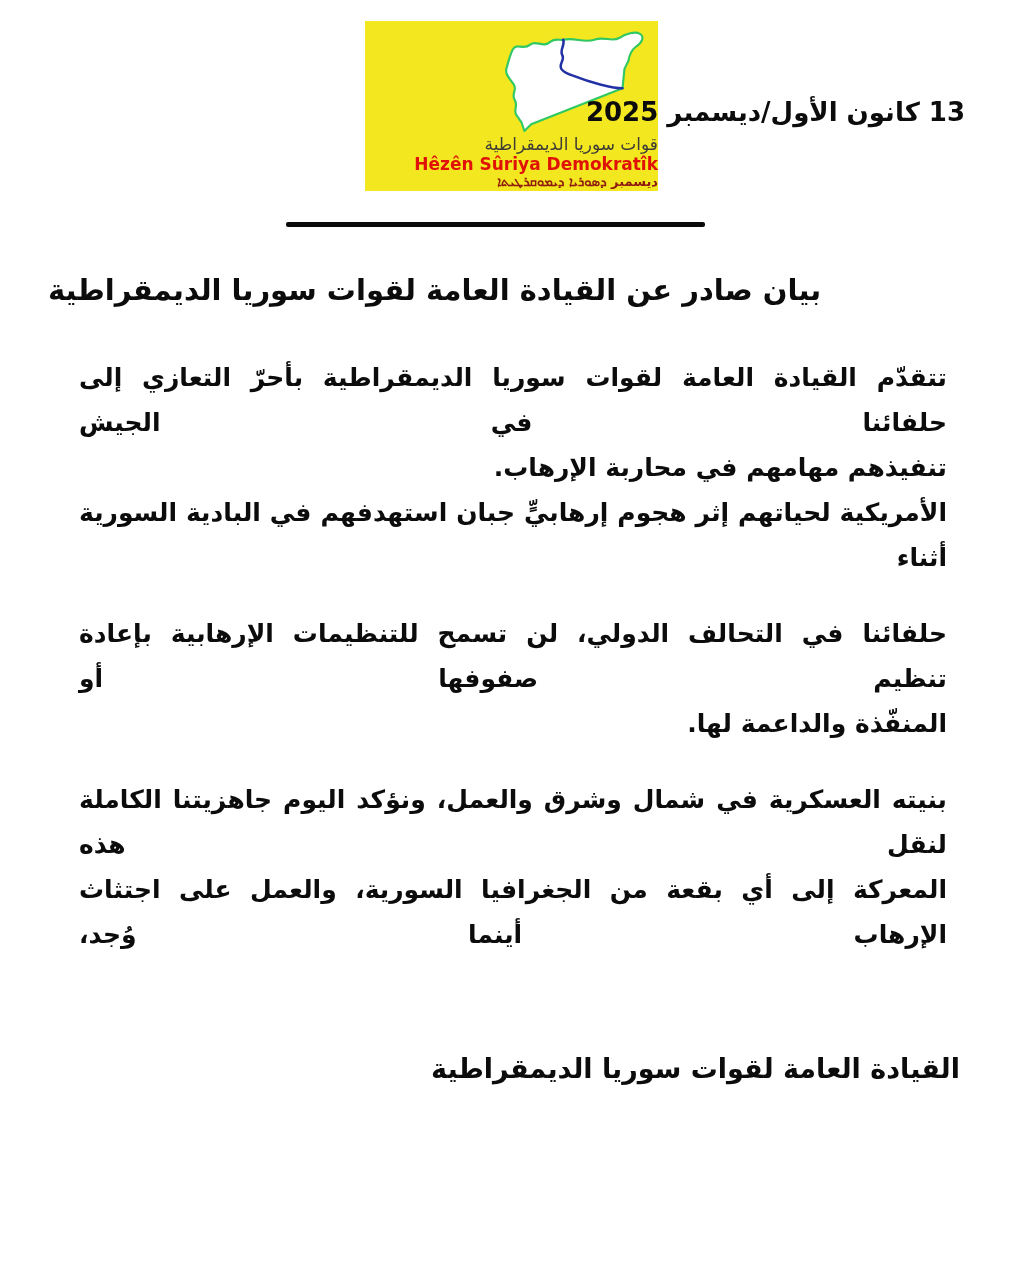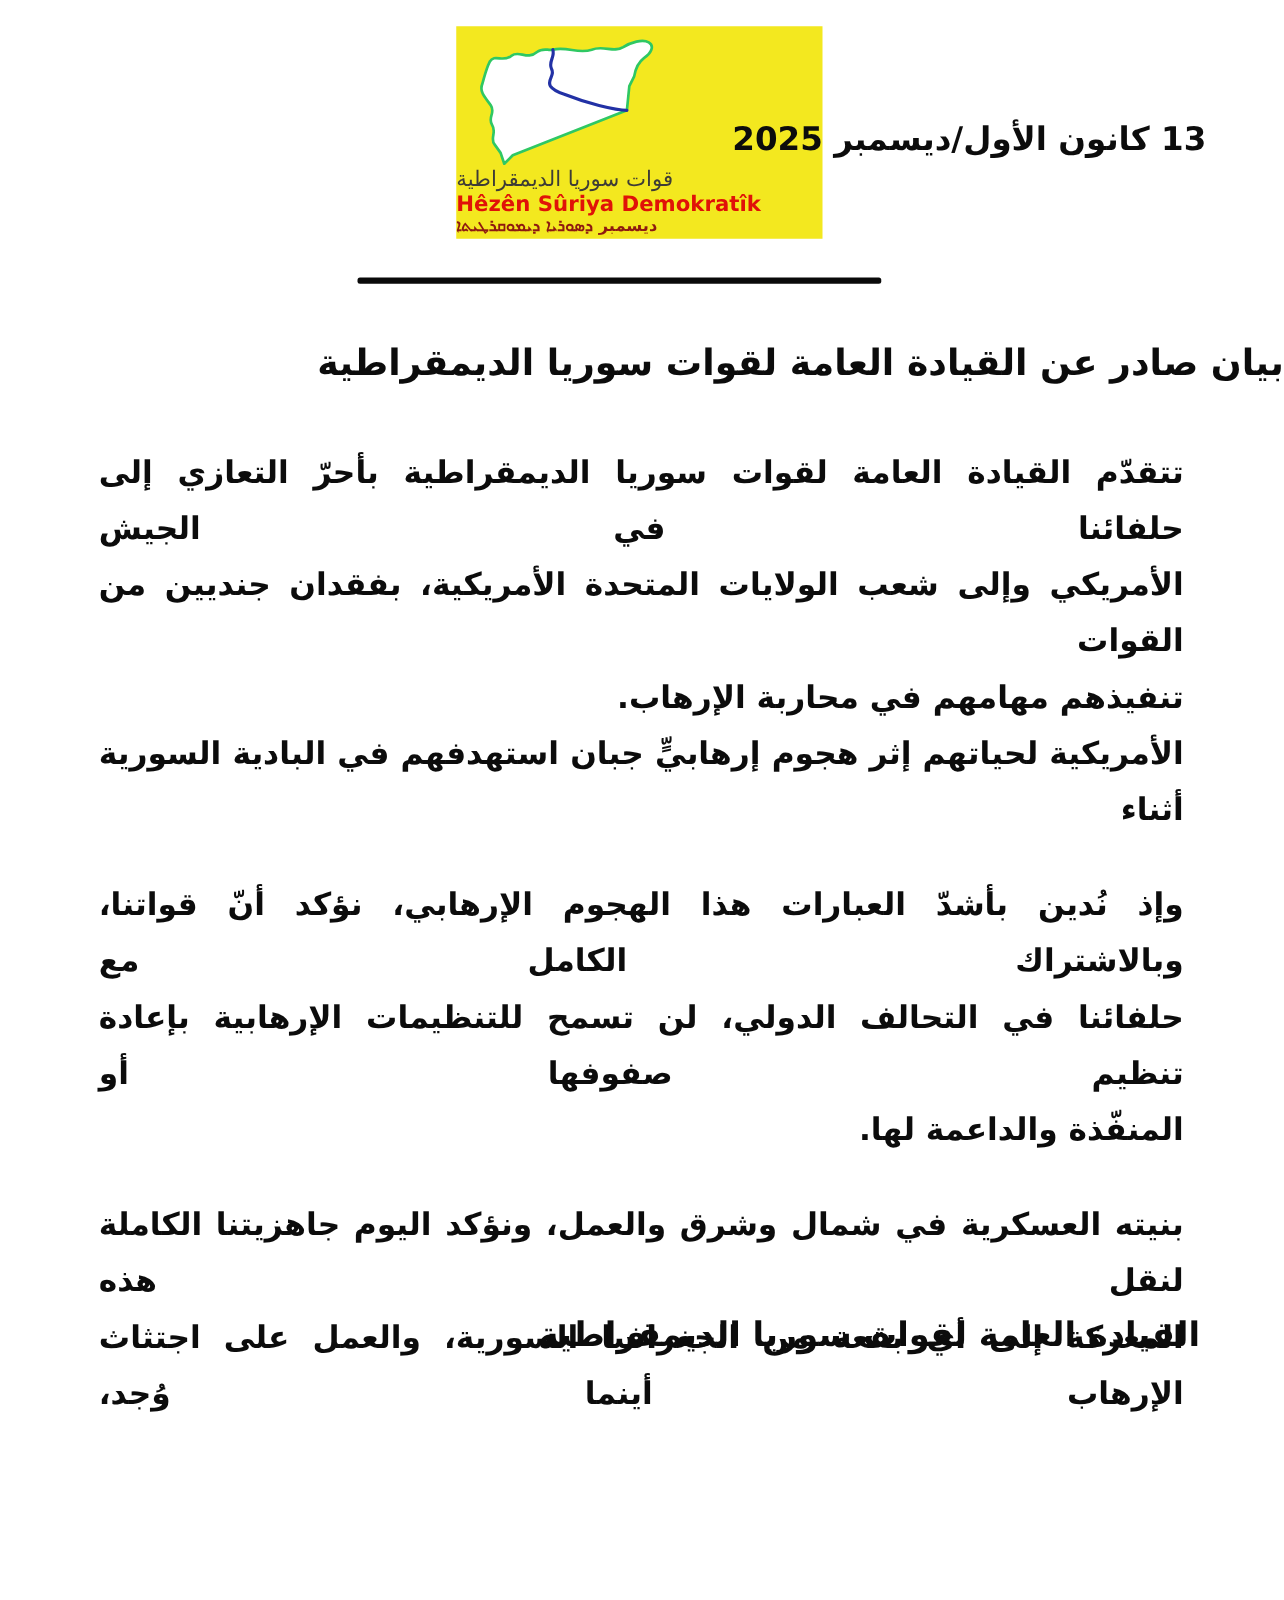--- a/index.html
+++ b/index.html
@@ -17,21 +17,21 @@
   
   .logo {
     position: absolute;
     left: 365px;
     top: 21px;
     width: 293px;
     height: 170px;
     background: var(--logo-bg, #F3E81F);
     display: flex;
     flex-direction: column;
-    align-items: flex-start;
+    align-items: flex-end;
     padding-top: 9px;
   }
   .logo svg { display: block; }
   .logo-ar {
     margin-top: 2px;
     font-size: 17px;
     line-height: 20px;
     color: #3E3C36;
     direction: rtl;
     white-space: nowrap;
@@ -76,21 +76,21 @@
     border-radius: 2px;
   }
 
   
   .title {
     position: absolute;
     top: 273px;
     left: 0;
     width: 100%;
     margin: 0;
-    text-align: right;
+    text-align: left;
     direction: rtl;
     font-size: 29px;
     font-weight: bold;
     color: #0c0c0c;
     padding-left: 48px;
   }
 
   
   .content {
     position: absolute;
@@ -165,26 +165,24 @@
 
   <div class="date">13 كانون الأول/ديسمبر 2025</div>
 
   <div class="rule"></div>
 
   <h1 class="title">بيان صادر عن القيادة العامة لقوات سوريا الديمقراطية</h1>
 
   <div class="content">
       <div class="para gap">
         <div class="line fill">تتقدّم القيادة العامة لقوات سوريا الديمقراطية بأحرّ التعازي إلى حلفائنا في الجيش</div>
-        <div class="line fill">الأمريكي وإلى شعب الولايات المتحدة الأمريكية، بفقدان جنديين من القوات</div>
         <div class="line">تنفيذهم مهامهم في محاربة الإرهاب.</div>
         <div class="line fill">الأمريكية لحياتهم إثر هجوم إرهابيٍّ جبان استهدفهم في البادية السورية أثناء</div>
       </div>
       <div class="para gap">
-        <div class="line fill">وإذ نُدين بأشدّ العبارات هذا الهجوم الإرهابي، نؤكد أنّ قواتنا، وبالاشتراك الكامل مع</div>
         <div class="line fill">حلفائنا في التحالف الدولي، لن تسمح للتنظيمات الإرهابية بإعادة تنظيم صفوفها أو</div>
         <div class="line">المنفّذة والداعمة لها.</div>
       </div>
       <div class="para">
         <div class="line fill">بنيته العسكرية في شمال وشرق والعمل، ونؤكد اليوم جاهزيتنا الكاملة لنقل هذه</div>
         <div class="line fill">المعركة إلى أي بقعة من الجغرافيا السورية، والعمل على اجتثاث الإرهاب أينما وُجد،</div>
       </div>
     </div>
 
   <div class="signature">القيادة العامة لقوات سوريا الديمقراطية</div>

